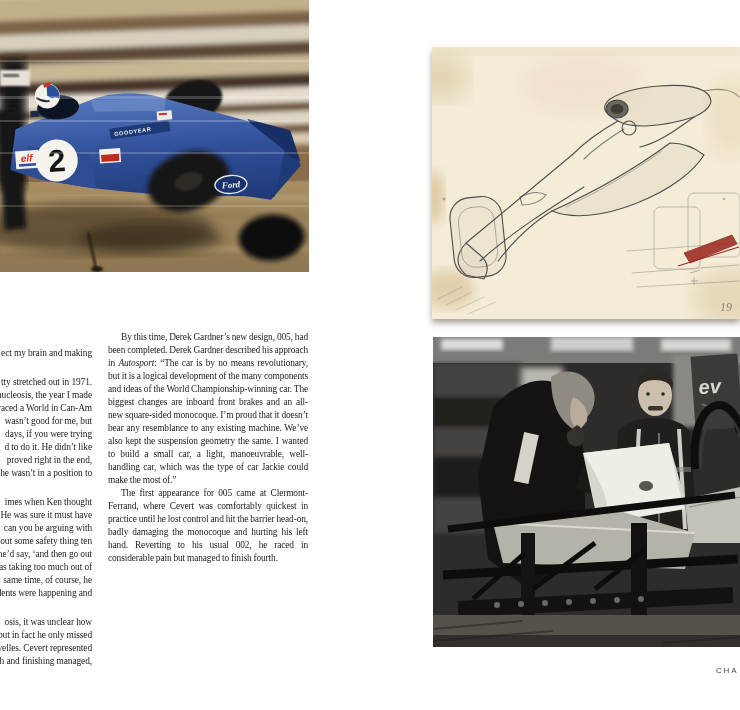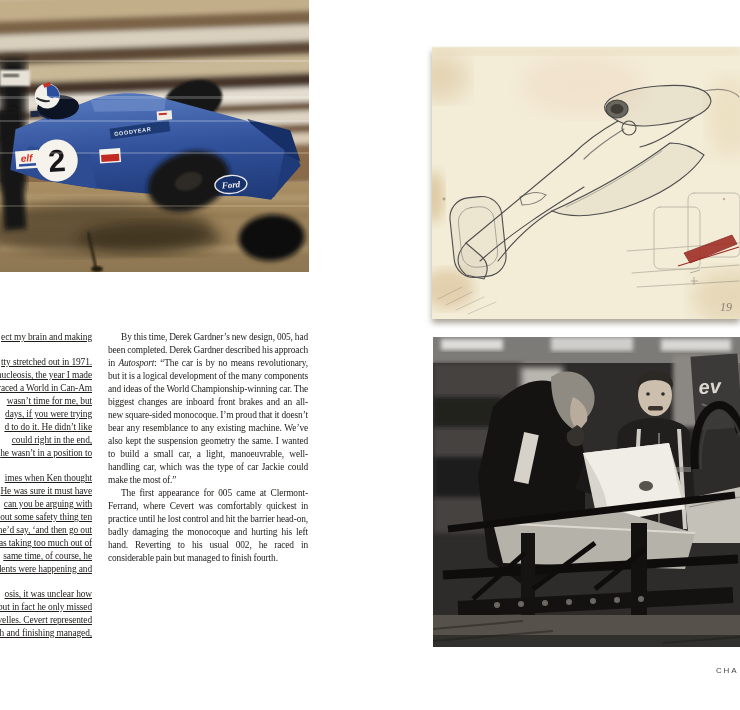--- a/index.html
+++ b/index.html
@@ -17,21 +17,21 @@
           filter:drop-shadow(0 4px 3px rgba(95,85,65,.55));}
   #workshop{left:433px;top:337px;width:307px;height:310px;}
   svg{display:block;}
 
   
   #left-column{left:0;top:331px;width:92px;}
   #right-column{left:108px;top:331px;width:200px;}
   .frag{display:flex;justify-content:flex-end;overflow:hidden;
         height:13px;line-height:13px;font-size:9.4px;letter-spacing:-0.1px;}
   .frag span{white-space:nowrap;}
-  .tblock{margin:0 0 12px 0;text-decoration:underline;}
+  .tblock{margin:16px 0 12px 0;}
   .tblock:last-child{margin-bottom:0;}
   .rpara{margin:0;font-size:9.4px;line-height:13px;letter-spacing:-0.12px;
          text-align:justify;word-spacing:-0.3px;}
   .rpara.ind{text-indent:13px;}
 
   
   #footer-chapter{left:716px;top:666px;font-size:8px;letter-spacing:1.8px;
                   color:#4a4745;font-family:Liberation Sans, sans-serif;}
 </style>
 </head>
@@ -174,30 +174,30 @@
       <div class="frag">
         <span>tty stretched out in 1971.</span>
       </div>
       <div class="frag">
         <span>onucleosis, the year I made</span>
       </div>
       <div class="frag">
         <span>raced a World in Can-Am</span>
       </div>
       <div class="frag">
-        <span>wasn’t time for me, but</span>
+        <span>wasn’t good for me, but</span>
       </div>
       <div class="frag">
         <span>days, if you were trying</span>
       </div>
       <div class="frag">
         <span>d to do it. He didn’t like</span>
       </div>
       <div class="frag">
-        <span>could right in the end,</span>
+        <span>proved right in the end,</span>
       </div>
       <div class="frag">
         <span>he wasn’t in a position to</span>
       </div>
     </div>
     <div class="tblock">
       <div class="frag">
         <span>imes when Ken thought</span>
       </div>
       <div class="frag">

